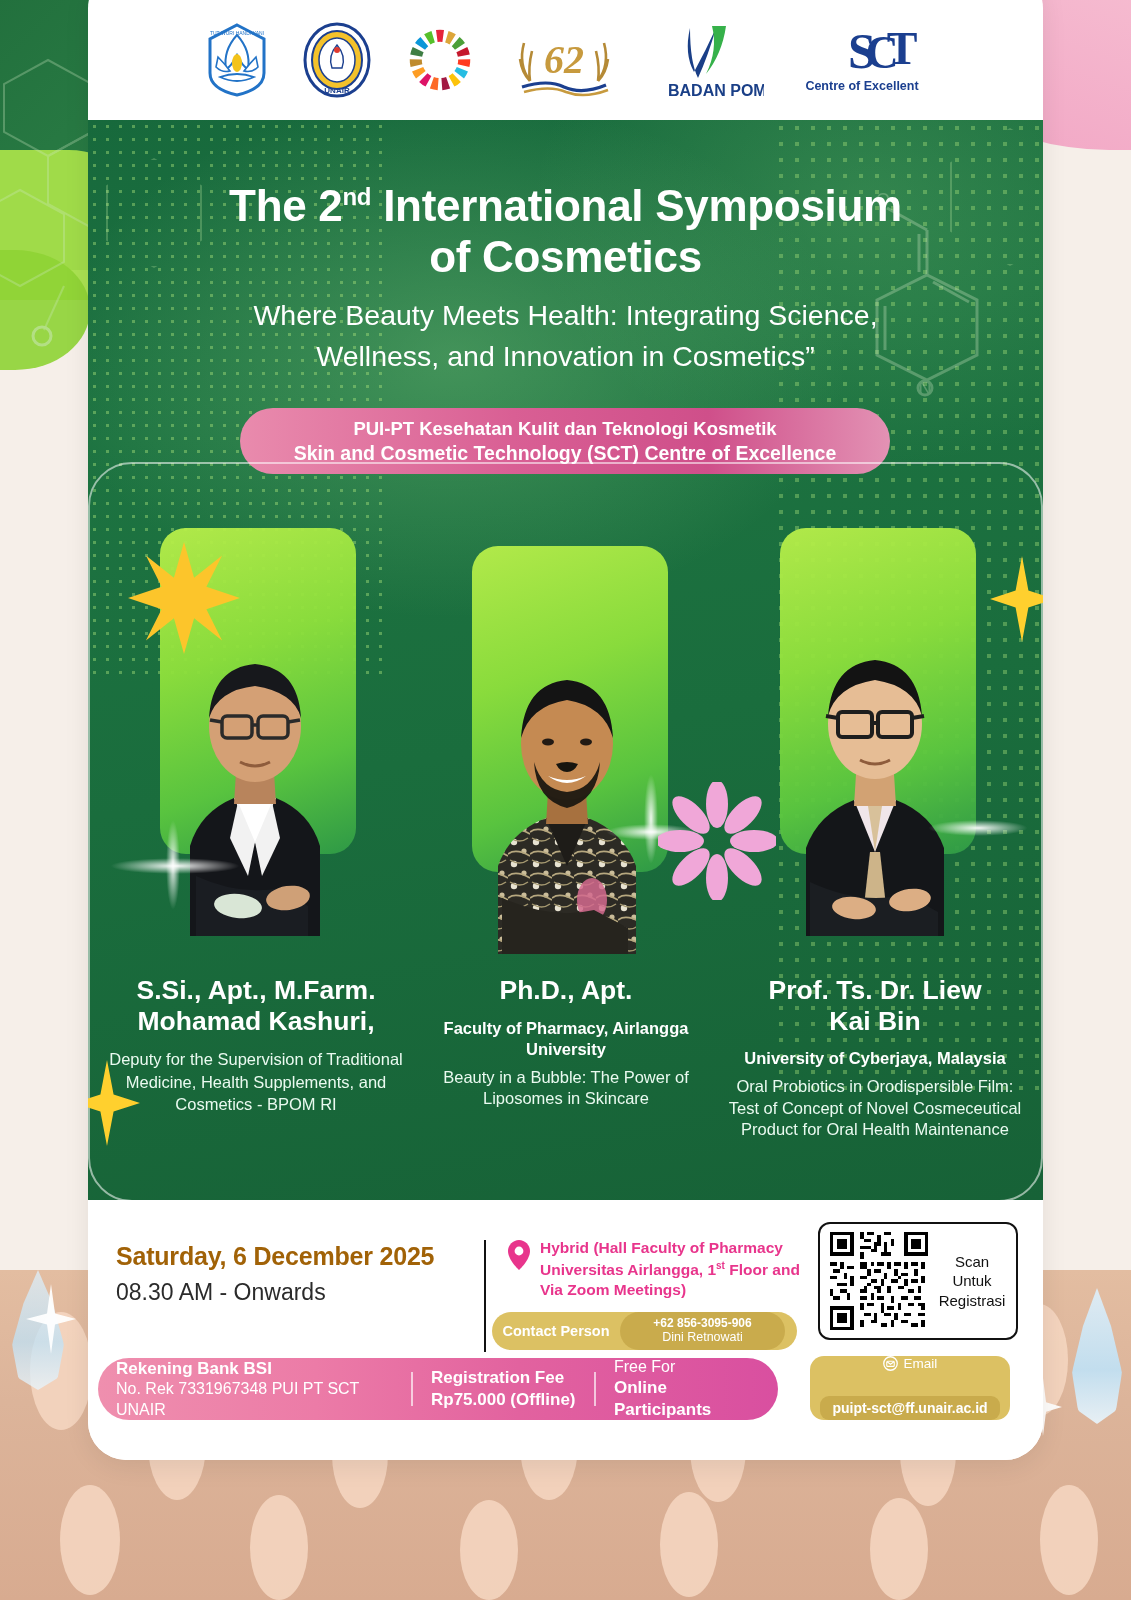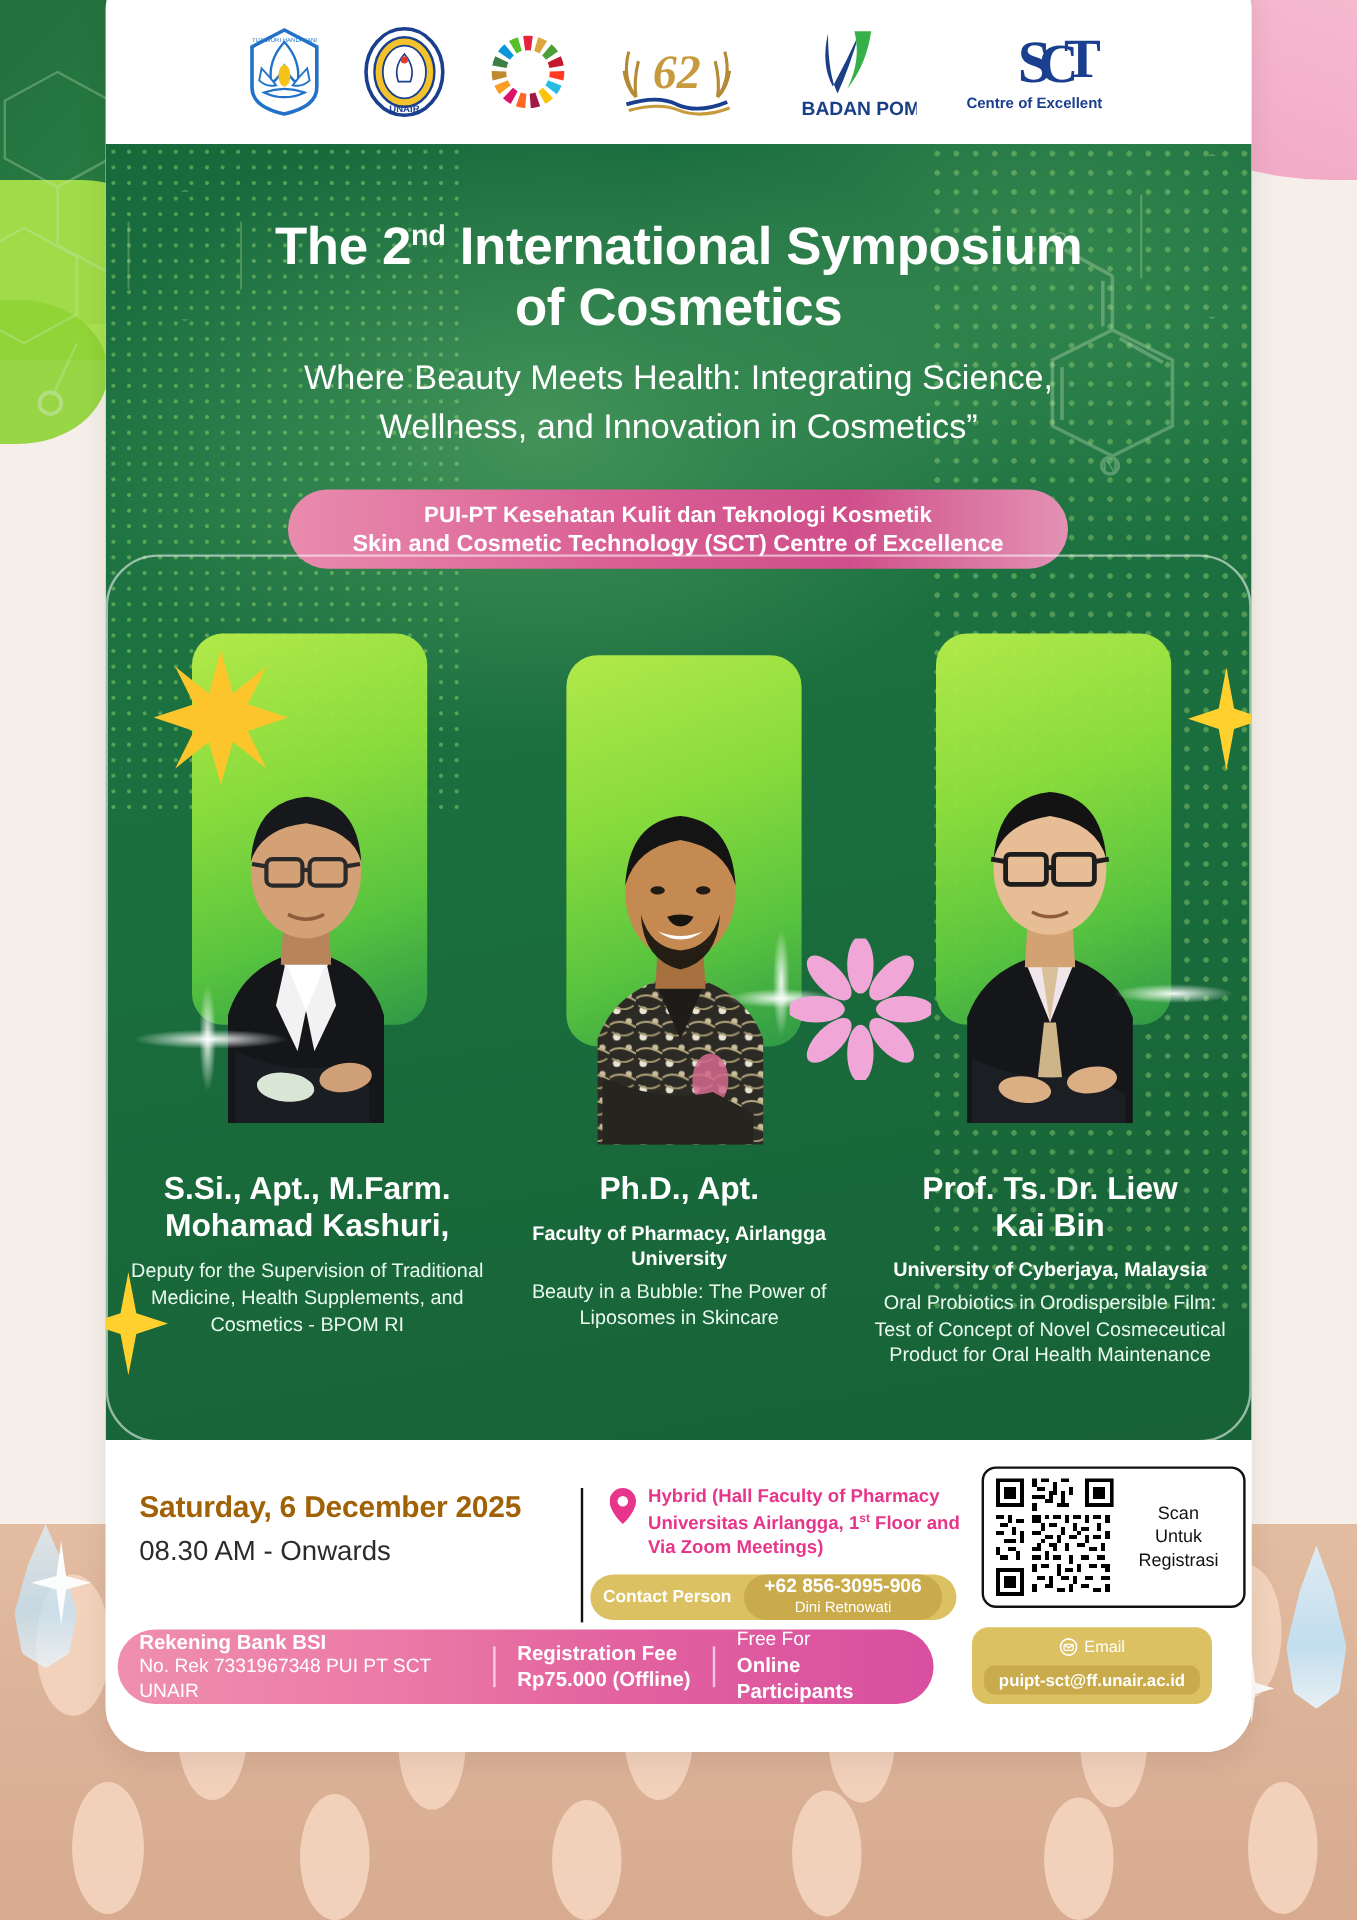--- a/index.html
+++ b/index.html
@@ -235,26 +235,26 @@
     width: 305px; height: 38px; border-radius: 19px;
     background: #DCC163;
     display: flex; align-items: center;
   }
   .cp-label { flex: none; width: 128px; text-align: center; color: #fff; font-size: 14.5px; font-weight: 700; }
   .cp-right {
     flex: none; width: 165px; height: 38px; border-radius: 19px;
     background: #C9AB4C; color: #fff;
     display: flex; flex-direction: column; align-items: center; justify-content: center;
   }
-  .cp-phone { font-size: 16px; font-weight: 700; line-height: 1.05; }
+  .cp-phone { font-size: 12px; font-weight: 700; line-height: 1.05; }
   .cp-name  { font-size: 12.5px; font-weight: 400; line-height: 1.2; }
 
   .qr-box {
     position: absolute; left: 730px; top: 22px;
-    width: 220px; height: 118px; border: 2px solid #111; border-radius: 12px;
+    width: 200px; height: 118px; border: 2px solid #111; border-radius: 12px;
     display: flex; align-items: center; padding: 24px 10px; gap: 10px; background: #fff;
   }
   .qr-img { flex: none; width: 98px; height: 98px; }
   .qr-cap { font-size: 15px; color: #111; line-height: 1.28; text-align: center; flex: 1;}
 
   
   .ribbon {
     position: absolute; left: 10px; top: 158px;
     width: 680px; height: 62px; border-radius: 31px;
     background: linear-gradient(90deg,#ef8fae 0%, #ec7ba7 32%, #e2629f 62%, #d94fa0 100%);
@@ -262,21 +262,21 @@
   }
   .rb-cell { padding: 0 18px; }
   .rb-sep { width: 2px; height: 34px; background: rgba(255,255,255,.65); }
   .rb-b { font-size: 17px; font-weight: 700; line-height: 1.28;}
   .rb-n { font-size: 16px; font-weight: 400; line-height: 1.28;}
 
   .email-box {
     position: absolute; left: 722px; top: 156px;
     width: 200px; height: 64px; border-radius: 14px;
     background: #DCC163;
-    display: flex; flex-direction: column; align-items: center; justify-content: center; gap: 8px;
+    display: flex; flex-direction: column; align-items: center; justify-content: space-between; gap: 8px;
   }
   .email-top { display: flex; align-items: center; gap: 6px; color: #fff; font-size: 13.5px; font-weight: 400;}
   .email-ico { width: 15px; height: 15px; }
   .email-val {
     background: #C9AB4C; color: #fff; font-size: 14px; font-weight: 700;
     padding: 4px 12px; border-radius: 9px;
   }
 </style>
 </head>
 <body>

